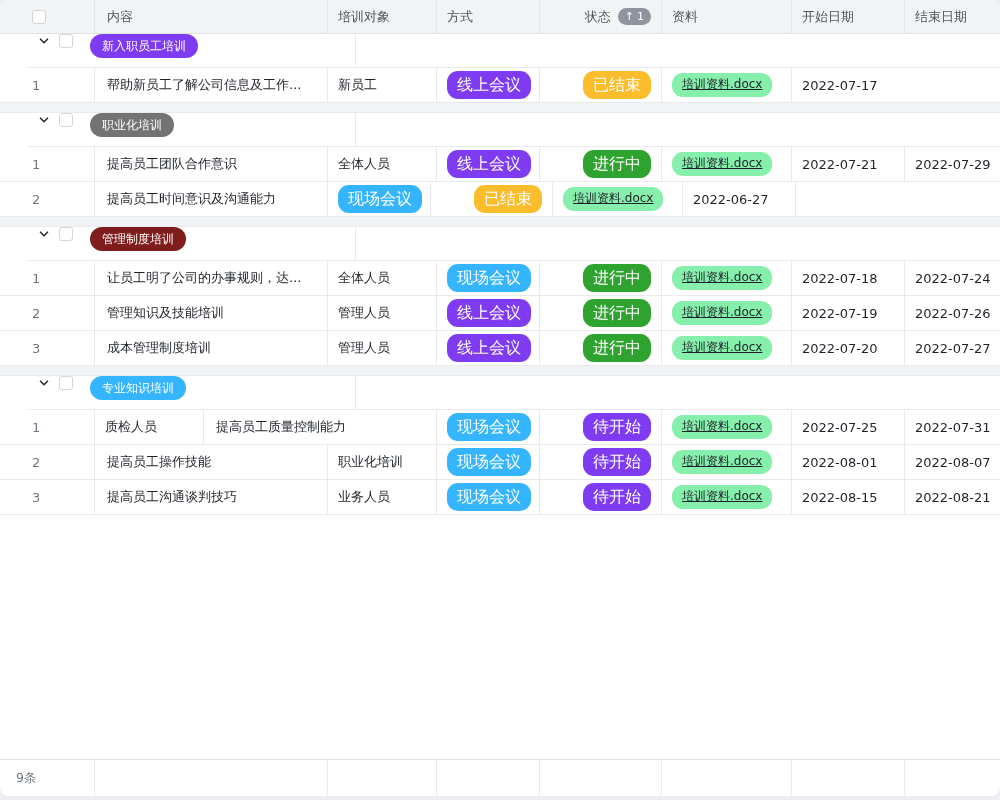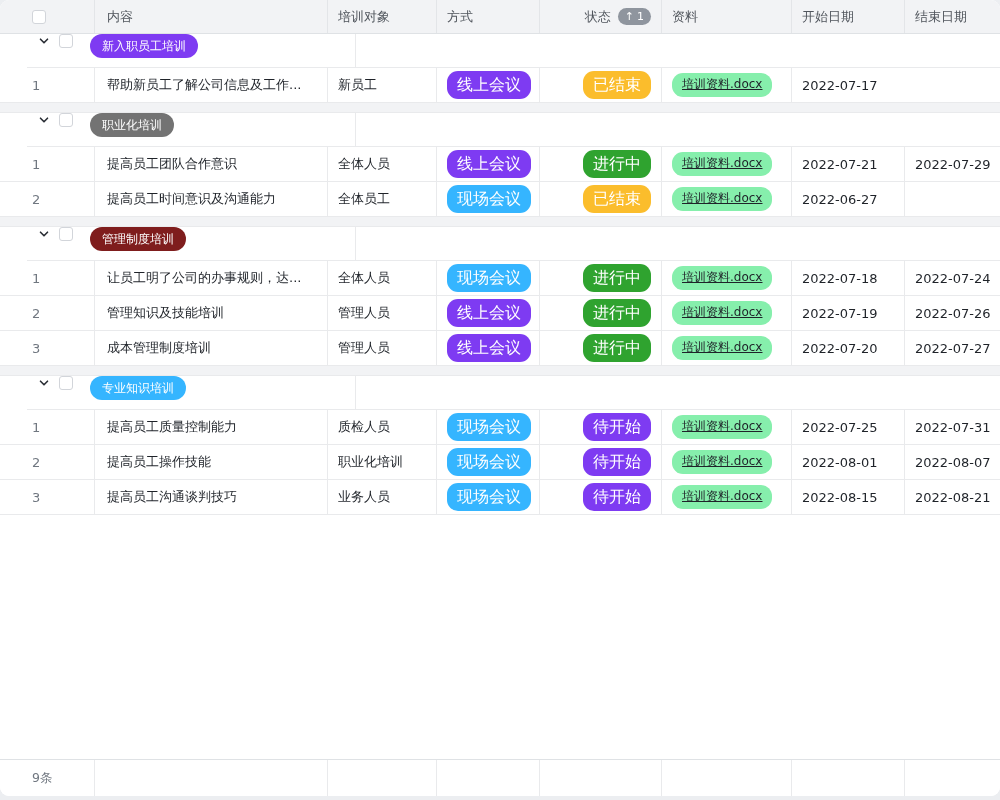--- a/index.html
+++ b/index.html
@@ -74,21 +74,21 @@
     font-size:12px; line-height:1.45;
     padding:3px 10px; border-radius:11px;text-decoration:underline;
   }
   .gap { height:10px; background:#f2f3f5; border-bottom:1px solid #e9eaec; }
   .spacer { flex:1; background:#fff; }
   .footer-row {
     height:37px; background:#fff;
     border-top:1px solid #dfe2e5;
     font-size:12.5px; color:#51565d;
   }
-  .footer-row .cell { border-right:1px solid #e9eaec; }
+  .footer-row .cell { border-right:1px solid #e9eaec;padding-left:16px; }
   .footer-row .c7 { border-right:none; }
   .txt { overflow:hidden; text-overflow:clip; white-space:nowrap; }
 </style>
 </head>
 <body>
 
 <div class="app">
 
   <div class="r header-row">
     <div class="cell c0 cb-cell">
@@ -186,23 +186,20 @@
       </div>
     <div class="cell c7">
         <span>2022-07-29</span>
       </div>
   </div>
   <div class="r data-row">
     <div class="cell c0 numcell">2</div>
     <div class="cell c1">
         <span class="txt">提高员工时间意识及沟通能力</span>
       </div>
-    <div class="cell c2">
-        <span>全体员工</span>
-      </div>
     <div class="cell c3">
         <span class="badge" style="background: rgb(53, 181, 255);">现场会议</span>
       </div>
     <div class="cell c4">
         <span class="badge" style="background: rgb(251, 189, 44);">已结束</span>
       </div>
     <div class="cell c5">
         <span class="chip">培训资料.docx</span>
       </div>
     <div class="cell c6">
@@ -300,25 +297,25 @@
         <svg width="12" height="12" viewBox="0 0 12 12">
           <path d="M2.5 4.2 L6 7.8 L9.5 4.2" stroke="#2b2f36" stroke-width="1.6" fill="none" stroke-linecap="round" stroke-linejoin="round"></path>
         </svg>
       </span>
     <span class="cb"></span>
     <span class="pill" style="background: rgb(53, 181, 255);">专业知识培训</span>
     <span class="gdiv"></span>
   </div>
   <div class="r data-row">
     <div class="cell c0 numcell">1</div>
+    <div class="cell c2">
+        <span>质检人员</span>
+      </div>
     <div class="cell c1">
         <span class="txt">提高员工质量控制能力</span>
-      </div>
-    <div class="cell c2">
-        <span>质检人员</span>
       </div>
     <div class="cell c3">
         <span class="badge" style="background: rgb(53, 181, 255);">现场会议</span>
       </div>
     <div class="cell c4">
         <span class="badge" style="background: rgb(126, 59, 242);">待开始</span>
       </div>
     <div class="cell c5">
         <span class="chip">培训资料.docx</span>
       </div>

